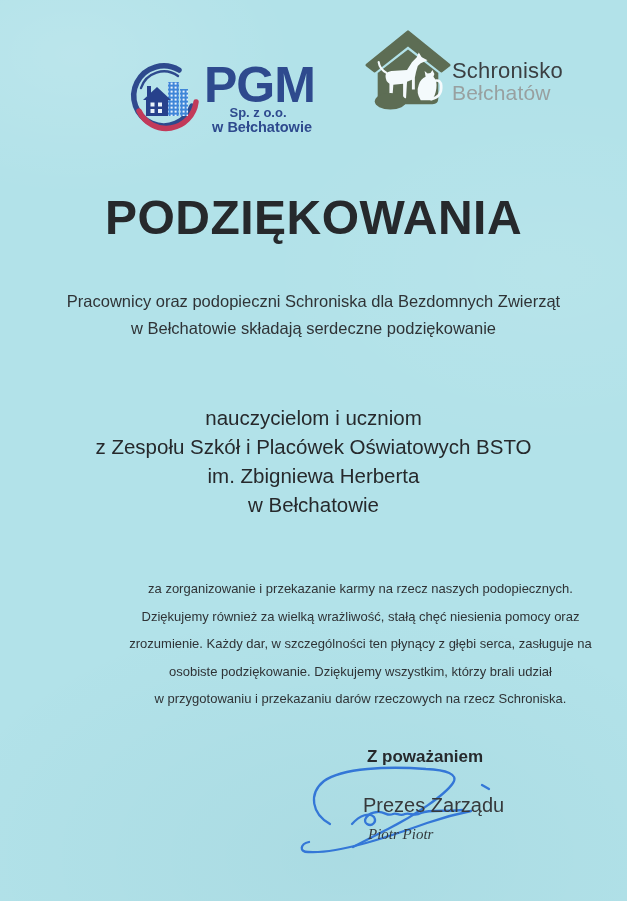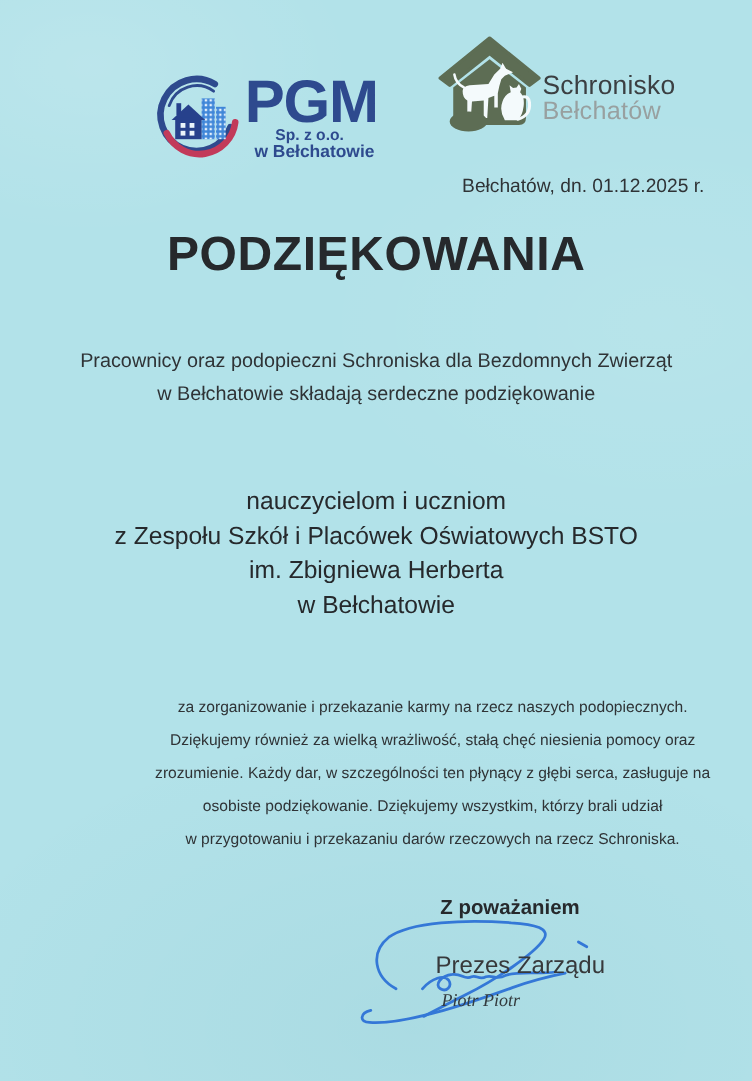--- a/index.html
+++ b/index.html
@@ -28,21 +28,21 @@
   .pgm-sub1{left:146px;top:79px;width:108px;text-align:center;font-weight:bold;
             color:var(--navy);font-size:13px;}
   .pgm-sub2{left:146px;top:93px;width:108px;text-align:right;font-weight:bold;
             color:var(--navy);font-size:14.5px;}
   
   .sh-mark{left:364px;top:28px;width:88px;height:82px;}
   .sh-name{left:452px;top:58px;font-size:22px;color:var(--sh-dark);letter-spacing:.2px;}
   .sh-city{left:452px;top:81px;font-size:21px;color:var(--sh-light);letter-spacing:.2px;}
   
   .date{right:40px;top:147px;font-size:16px;color:var(--ink);}
-  .title{left:0;top:190px;width:627px;text-align:center;font-size:40px;
+  .title{left:0;top:190px;width:627px;text-align:center;font-size:48px;
          font-weight:bold;color:var(--ink-bold);letter-spacing:.5px;}
   .intro{left:18px;top:288px;width:591px;text-align:center;font-size:16.5px;
          line-height:27px;color:var(--ink);}
   .recipient{left:18px;top:403px;width:591px;text-align:center;font-size:20.5px;
          font-weight:normal;line-height:29px;color:var(--ink-bold);}
   .bodytxt{left:18px;top:575px;width:591px;text-align:center;font-size:13px;
          line-height:27.5px;color:var(--ink);margin-left:47px;}
   .salut{left:340px;top:747px;width:170px;text-align:center;font-size:17px;
          font-weight:600;color:var(--ink-bold);}
   .sig{left:296px;top:762px;width:200px;height:102px;}
@@ -96,21 +96,20 @@
     <ellipse cx="27" cy="74" rx="16" ry="8.5" fill="var(--green)"></ellipse>
     <g>
       <path d="M58 73 Q53 65 56 57 Q58 51 63 49 L62 43 L65 45.5 L68 45 L70 42
                L72 46 L71 49 Q75 53 74 61 Q73 69 69 73 Z" fill="#f4fafc"></path>
       <path d="M69 72 Q80 69 79 58 Q78.5 52 73 53" stroke="#f4fafc" stroke-width="2.6" fill="none" stroke-linecap="round"></path>
     </g>
   </svg>
   <div class="abs sh-city">Bełchatów</div>
   <div class="abs sh-name">Schronisko</div>
 
-  <div class="abs date">Bełchatów, dn. 01.12.2025 r.</div>
 
   <div class="abs title">PODZIĘKOWANIA</div>
 
   <div class="abs intro pre">Pracownicy oraz podopieczni Schroniska dla Bezdomnych Zwierząt
 w Bełchatowie składają serdeczne podziękowanie</div>
 
   <div class="abs recipient pre">nauczycielom i uczniom
 z Zespołu Szkół i Placówek Oświatowych BSTO
 im. Zbigniewa Herberta
 w Bełchatowie</div>

